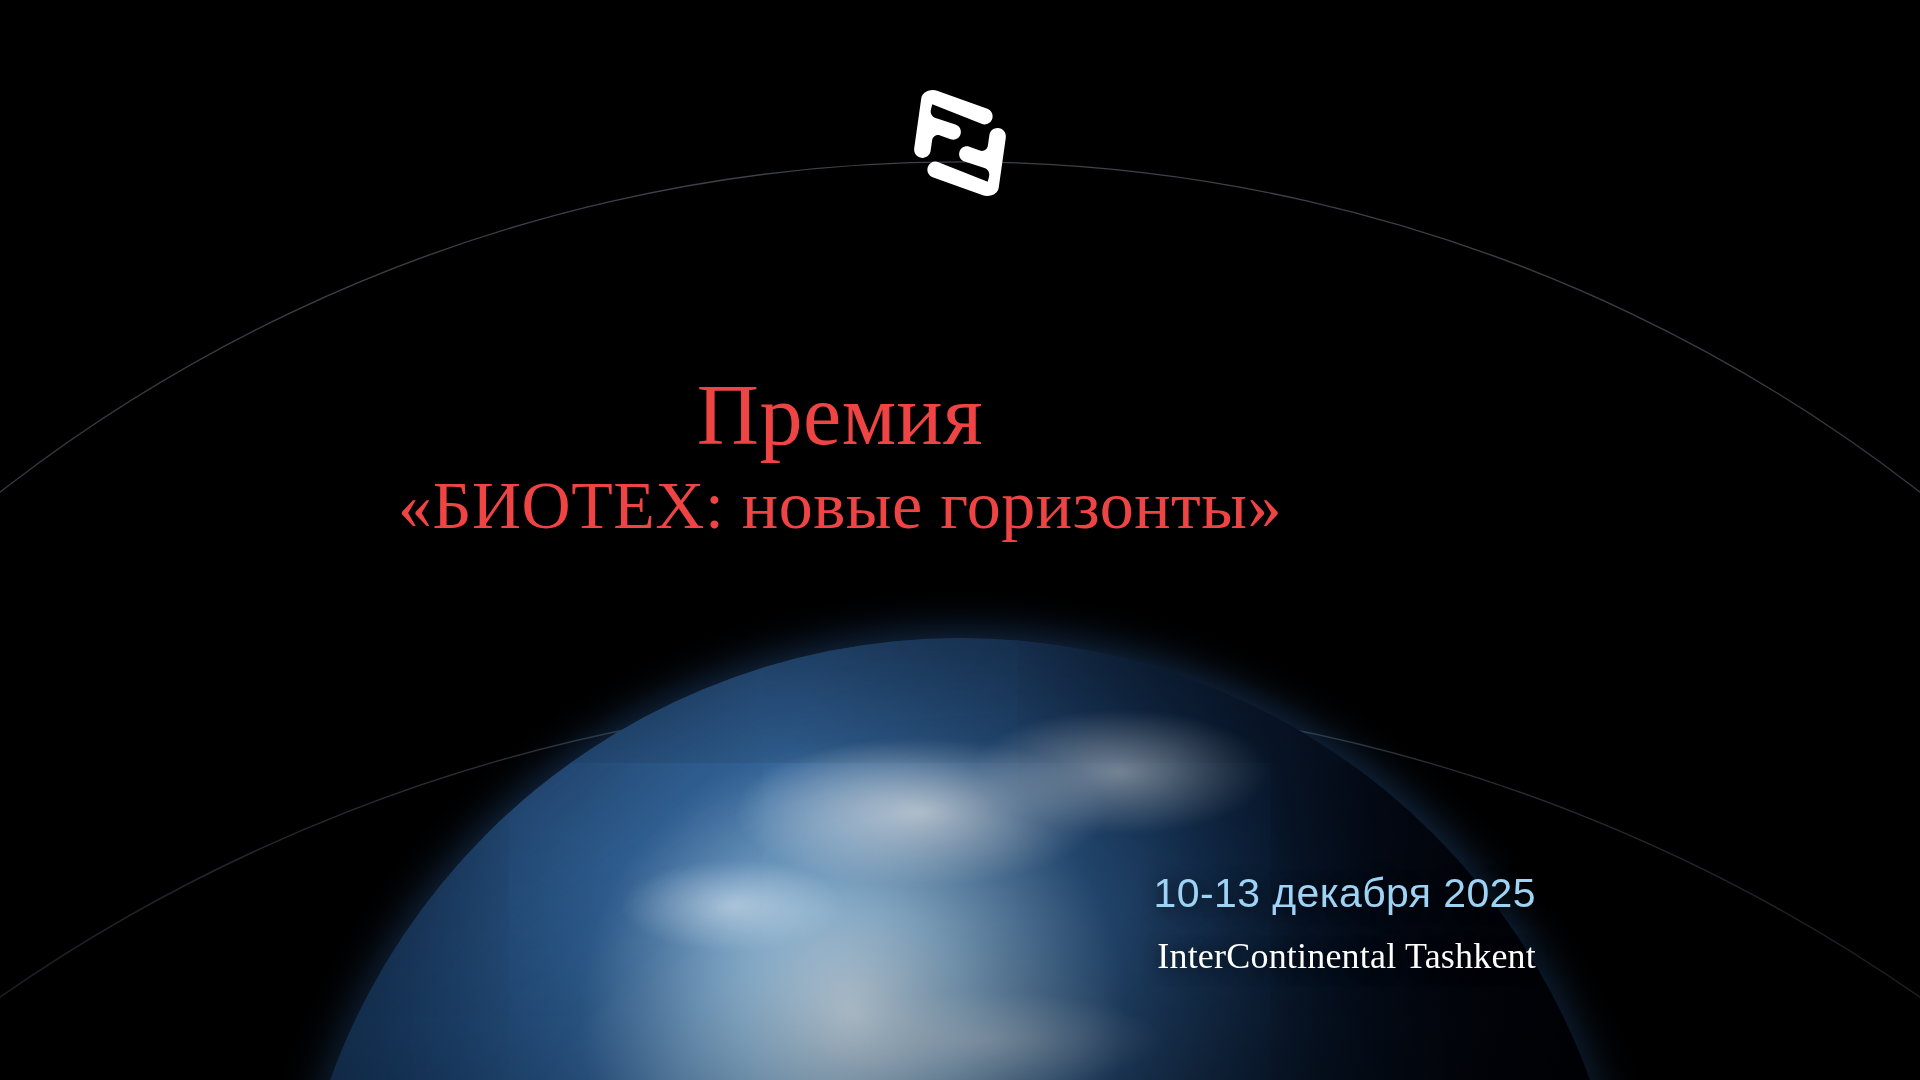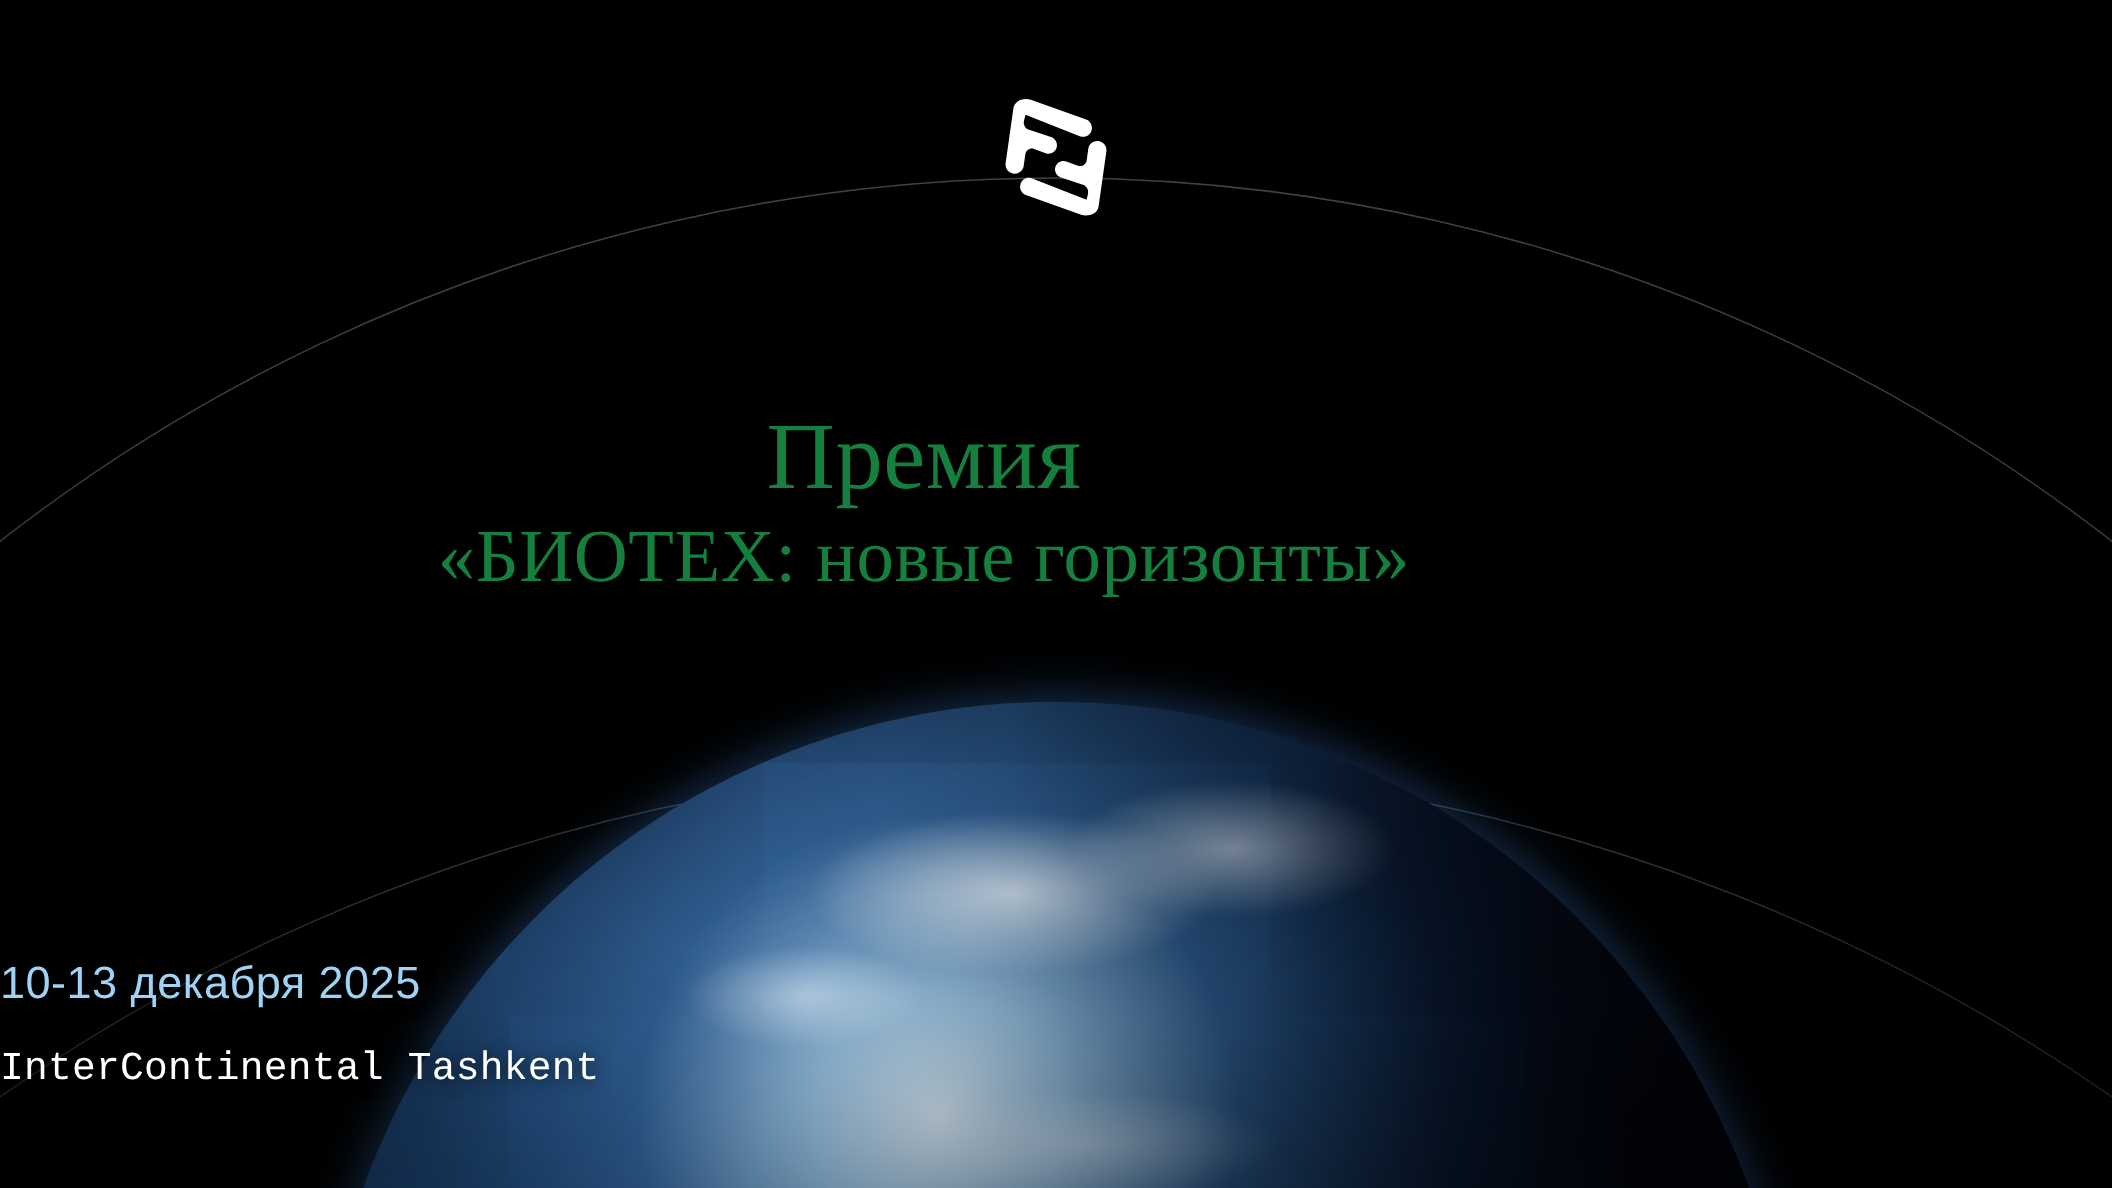--- a/index.html
+++ b/index.html
@@ -160,52 +160,52 @@
   }
   .logo svg { display: block; width: 160px; height: 150px; }
 
   
   .headline {
     position: absolute;
     left: 0;
     top: 366px;
     width: 1680px;
     text-align: center;
-    color: #15803d;
+    color: #ef4444;
     font-family: "Liberation Serif", "DejaVu Serif", serif;
     font-weight: 400;
     font-size: 86px;
     line-height: 1.16;
     letter-spacing: 0.5px;
     text-shadow: 0 2px 26px rgba(0,0,0,0.85);
   }
   .headline-line { display: block; white-space: nowrap; }
   .headline-line.l2 { font-size: 68px; }
 
   
   .footer {
     position: absolute;
     left: 0;
     top: 873px;
     width: 1536px;
-    text-align: left;
+    text-align: right;
   }
   .event-date {
     display: block;
     font-family: "Liberation Sans", sans-serif;
     font-weight: 400;
     font-size: 41px;
     letter-spacing: 0.4px;
     line-height: 1.0;
     text-shadow: 0 2px 16px rgba(0,0,0,0.75);
   }
   .event-venue {
     display: block;
-    margin-top: 40px;
-    font-family: Liberation Mono, monospace;
+    margin-top: 24px;
+    font-family: Liberation Serif, serif;
     font-weight: 400;
     font-size: 36px;
     letter-spacing: 0.2px;
     line-height: 1.0;
     color: #ffffff;
     text-shadow: 0 2px 16px rgba(0,0,0,0.75);
   }
 </style>
 </head>
 <body>

